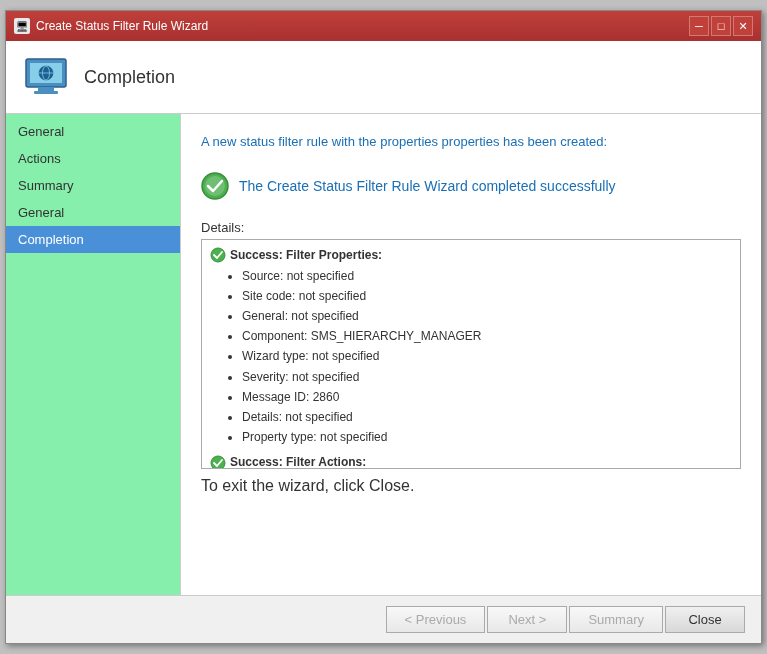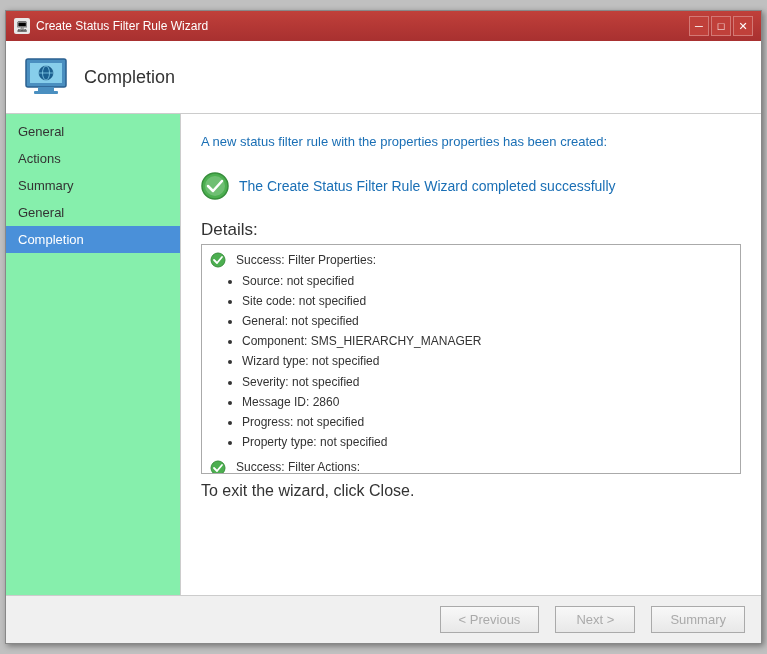--- a/index.html
+++ b/index.html
@@ -151,41 +151,42 @@
       height: 28px;
       flex-shrink: 0;
     }
 
     .success-text {
       color: #1a6fb5;
       font-size: 14px;
     }
 
     .details-label {
-      font-size: 17px;
+      font-size: 13px;
       color: #333;
       margin-bottom: 4px;
     }
 
     .details-box {
       border: 1px solid #aaa;
       background: white;
       height: 230px;
       overflow-y: scroll;
       padding: 6px 8px;
       font-size: 12px;
       color: #333;
       line-height: 1.6;
     }
 
     .details-box .section-header {
       display: flex;
       align-items: center;
-      gap: 10px;
+      gap: 4px;
       margin-bottom: 2px;
+      font-weight: bold;
     }
 
     .details-box .section-icon {
       width: 16px;
       height: 16px;
       flex-shrink: 0;
     }
 
     .details-box ul {
       margin-left: 32px;
@@ -202,21 +203,21 @@
       color: #333;
       margin-top: 8px;
     }
 
     .footer {
       background: #f0f0f0;
       border-top: 1px solid #ccc;
       padding: 10px 16px;
       display: flex;
       justify-content: flex-end;
-      gap: 16px;
+      gap: 2px;
       flex-shrink: 0;
     }
 
     .footer-btn {
       padding: 5px 18px;
       font-size: 13px;
       border: 1px solid #aaa;
       background: linear-gradient(to bottom, #f8f8f8, #e8e8e8);
       cursor: pointer;
       color: #333;
@@ -321,21 +322,21 @@
           <span>Success: Filter Properties:</span>
         </div>
         <ul>
           <li>Source: not specified</li>
           <li>Site code: not specified</li>
           <li>General: not specified</li>
           <li>Component: SMS_HIERARCHY_MANAGER</li>
           <li>Wizard type: not specified</li>
           <li>Severity: not specified</li>
           <li>Message ID: 2860</li>
-          <li>Progress: not specified</li>
+          <li>Details: not specified</li>
           <li>Property type: not specified</li>
         </ul>
 
         <div class="section-header">
           <svg class="section-icon" viewBox="0 0 16 16">
             <circle cx="8" cy="8" r="7" fill="#4caf50" stroke="#388e3c" stroke-width="1"></circle>
             <polyline points="4,8 7,11 12,5" fill="none" stroke="white" stroke-width="1.8" stroke-linecap="round" stroke-linejoin="round"></polyline>
           </svg>
           <span>Success: Filter Actions:</span>
         </div>
@@ -343,15 +344,16 @@
       </div>
 
       <p class="exit-text">To exit the wizard, click Close.</p>
     </div>
   </div>
 
   <div class="footer">
     <button class="footer-btn" disabled="">&lt; Previous</button>
     <button class="footer-btn" disabled="">Next &gt;</button>
     <button class="footer-btn" disabled="">Summary</button>
+    <button class="footer-btn primary">Close</button>
   </div>
 
 </div>
 
 </body></html>

